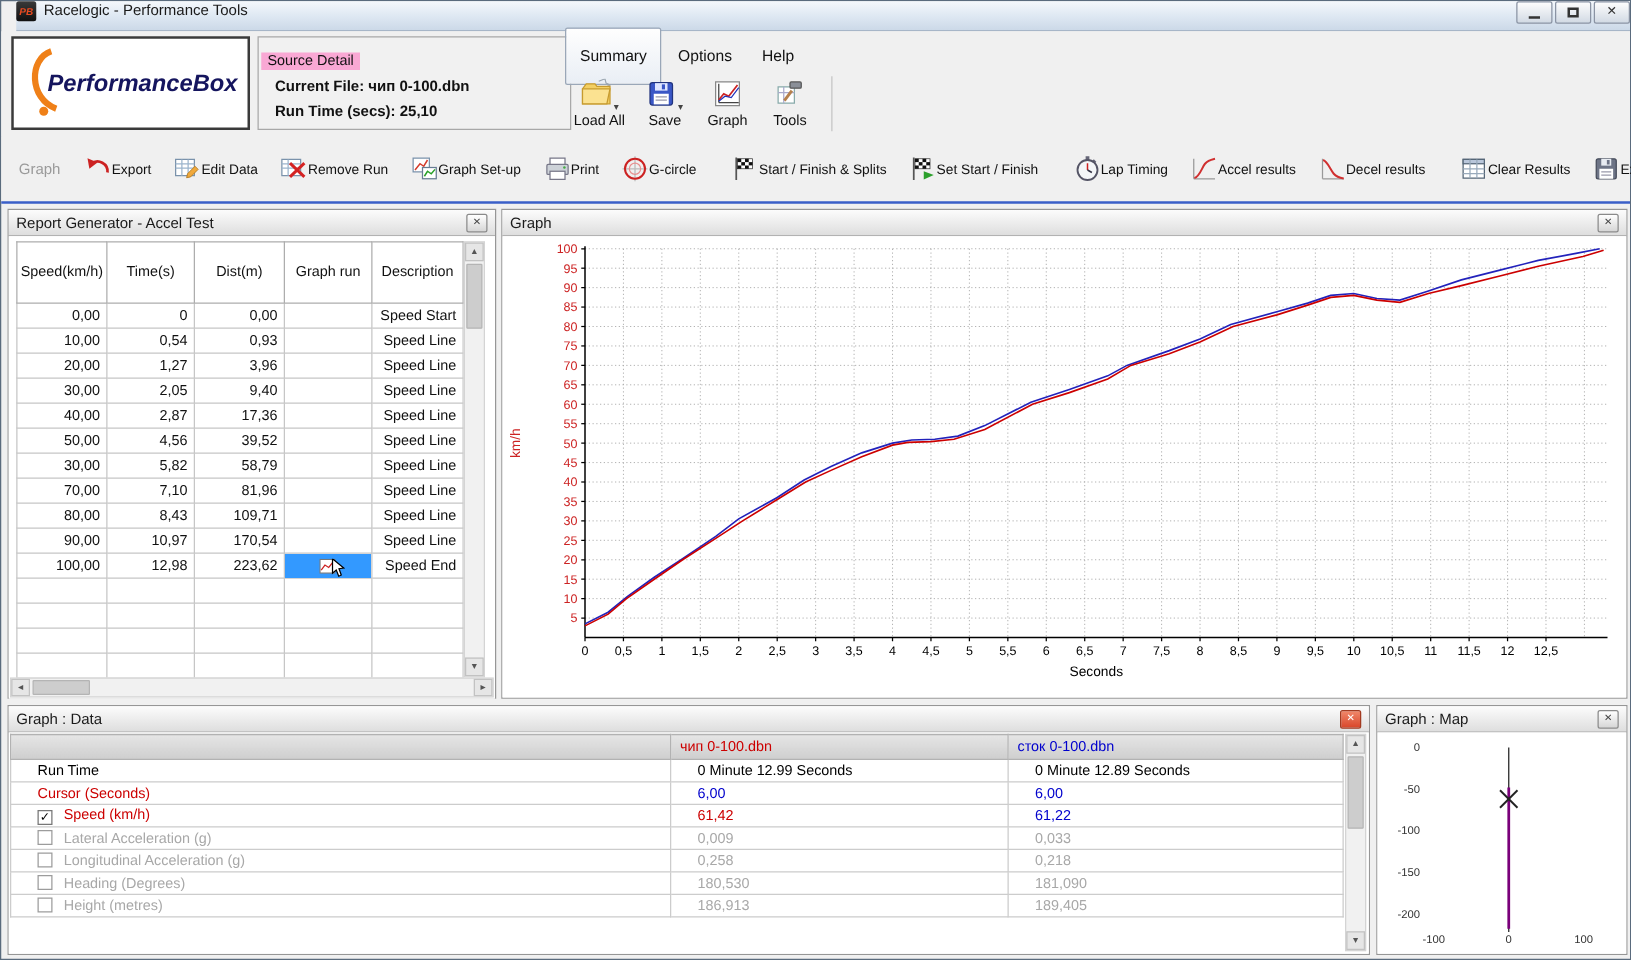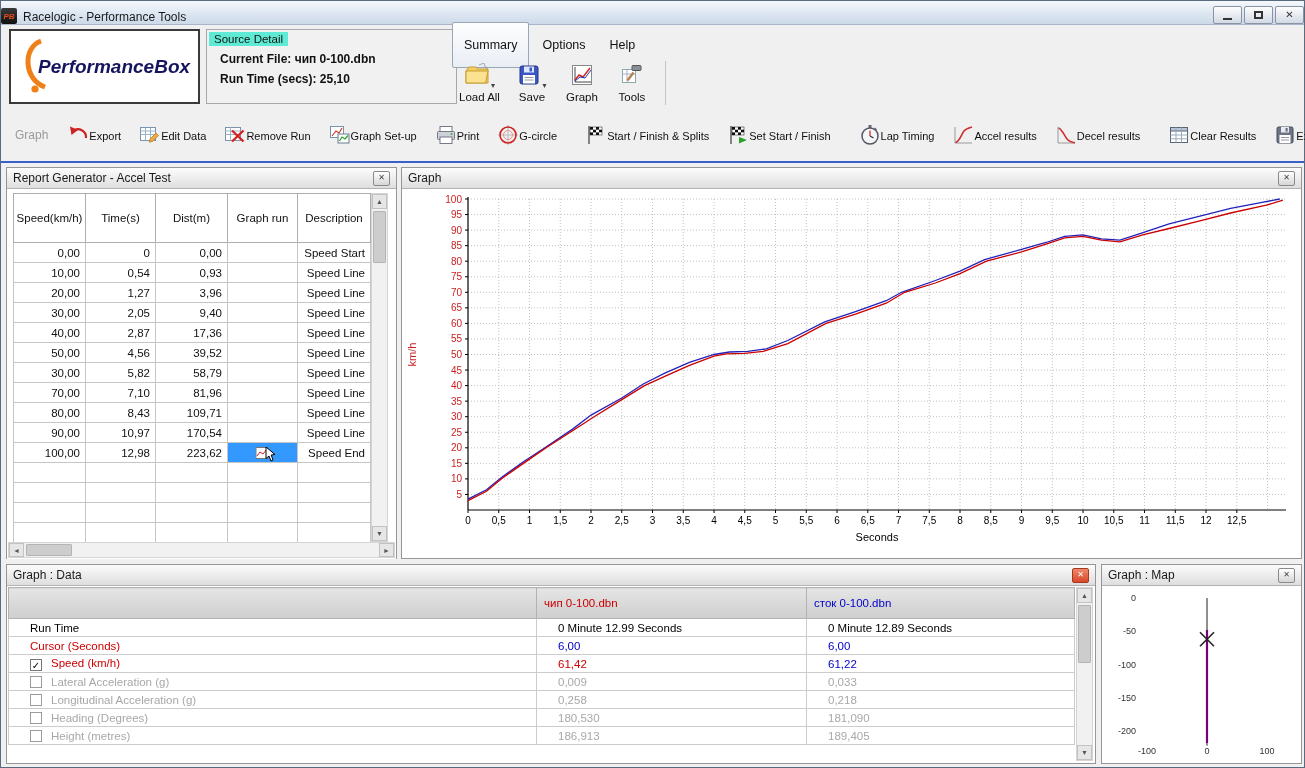--- a/index.html
+++ b/index.html
@@ -1,38 +1,38 @@
 <!DOCTYPE html>
 <html><head>
 <meta charset="utf-8">
 <style>
 *{box-sizing:border-box;margin:0;padding:0}
 html,body{width:1305px;height:768px;overflow:hidden;background:#f0f0f0;
   font-family:"Liberation Sans","DejaVu Sans",sans-serif;font-size:12px;color:#111}
 .window{position:absolute;inset:0;border:1px solid #5a6b7d;background:#f0f0f0}
 
 
-.titlebar{position:absolute;left:0;top:0;right:0;height:24px;
+.titlebar{position:absolute;left:12px;top:0;right:0;height:24px;
   background:linear-gradient(#f4f8fc,#dde7f2 55%,#ccd9e8);border-bottom:1px solid #a7b6c8;
-  display:flex;align-items:flex-end;padding:0 0}
+  display:flex;align-items:flex-start;padding:0 0}
 .app-icon{width:16px;height:16px;border-radius:2px;background:linear-gradient(#3a3a3a,#101010);
   color:#e84a20;font-size:8px;font-weight:bold;font-style:italic;display:flex;align-items:center;justify-content:center;margin-right:6px}
 .title-text{font-size:12px;color:#1a1a1a}
 .win-btns{margin-left:auto;display:flex;gap:2px}
 .win-btn{width:29px;height:18px;border:1px solid #8a93a3;border-radius:2px;
   background:linear-gradient(#fdfdfd,#d2dae4);display:flex;align-items:center;justify-content:center}
 .glyph-min{width:9px;height:2px;background:#333;margin-top:8px}
 .glyph-max{width:9px;height:8px;border:2px solid #333}
 .glyph-close{font-size:10px;color:#333;line-height:10px}
 
 
 .header{position:absolute;left:0;top:24px;right:0;height:84px;background:#f0f0f0}
 .logo-box{position:absolute;left:8px;top:4px;width:191px;height:75px;background:#fff;border:2px solid #3a3a3a}
 .source-detail{position:absolute;left:205px;top:4px;width:251px;height:75px;background:#f1f1f1;border:1px solid #a8a8a8}
-.sd-title{display:inline-block;background:#5eead4;padding:1px 5px;margin:2px 0 0 2px;font-size:11.5px}
+.sd-title{display:inline-block;background:#f9a8d4;padding:1px 5px;margin:12px 0 0 2px;font-size:11.5px}
 .sd-line{margin:6px 0 0 13px;font-weight:bold;font-size:12px}
 .menubar{position:absolute;left:451px;top:7px;height:25px;display:flex;align-items:center;gap:2px}
 .menu-item{padding:15px 11px;font-size:12.5px;color:#111}
 .menu-item.boxed{border:1px solid #9aa7b8;background:linear-gradient(#fefefe,#e9eef5);border-radius:2px}
 .main-toolbar{position:absolute;left:451px;top:33px;height:50px;display:flex;align-items:center}
 .mtb-item{display:inline-flex;flex-direction:column;align-items:center;padding:2px 7px;min-width:50px}
 .mtb-iconrow{display:flex;align-items:flex-end;height:26px}
 .mtb-caret{font-size:8px;color:#444;margin-left:1px}
 .mtb-label{font-size:11.5px;margin-top:1px;color:#111;white-space:nowrap}
 .mtb-sep{width:1px;height:44px;background:#c4c4c4;margin:0 8px}
@@ -75,21 +75,21 @@
 .sb-btn{position:absolute;width:15px;height:15px;background:#e6e6e6;border:1px solid #c2c2c2;
   display:flex;align-items:center;justify-content:center;font-size:7px;color:#555}
 .sb-thumb{position:absolute;background:#cdcdcd;border:1px solid #b4b4b4;border-radius:1px}
 
 
 .graph-body{position:relative;height:369px;background:#fff}
 
 
 .data-body{position:relative;height:177px;background:#fff;overflow:hidden}
 .dtable{border-collapse:collapse;table-layout:fixed;width:1066px;position:absolute;left:1px;top:1px}
-.dtable th{background:linear-gradient(#e5e5e5,#cecece);border:1px solid #b2b2b2;height:31px;
+.dtable th{background:linear-gradient(#e5e5e5,#cecece);border:1px solid #b2b2b2;height:20px;
   font-weight:normal;font-size:11.5px;text-align:left;padding-left:7px;overflow:hidden;white-space:nowrap}
 .dtable td{border:1px solid #cccccc;height:18px;font-size:11.5px;padding-left:21px;overflow:hidden;white-space:nowrap}
 .cb{display:inline-block;width:12px;height:12px;border:1px solid #777;background:#fff;margin-right:9px;
   vertical-align:-2px;text-align:center;line-height:11px;font-size:10px;color:#000}
 .state-normal td{color:#000}
 .state-cursor .lbl{color:#cc0000}.state-cursor .v{color:#0000cc}
 .state-active .lbl{color:#cc0000}.state-active .v1{color:#cc0000}.state-active .v2{color:#0000cc}
 .state-disabled .lbl,.state-disabled .v{color:#a8a8a8}
 .state-disabled .cb{border-color:#9c9c9c}
 

